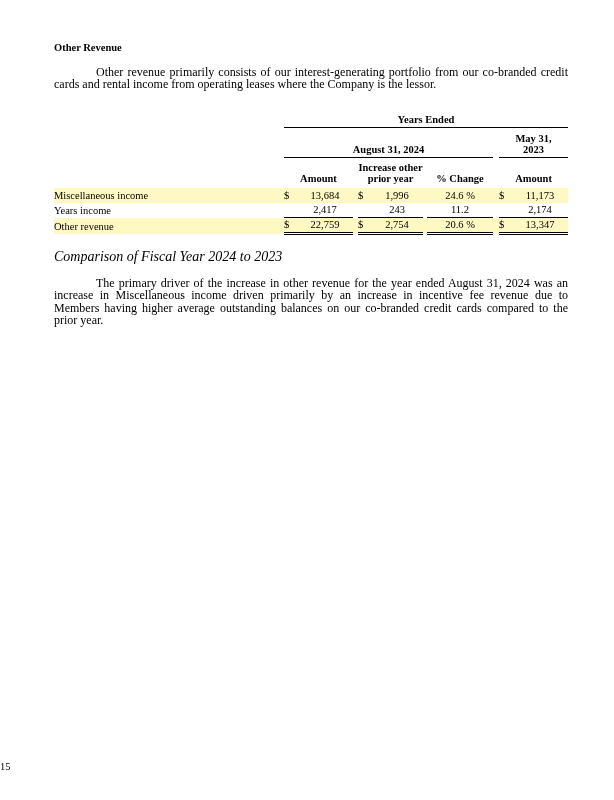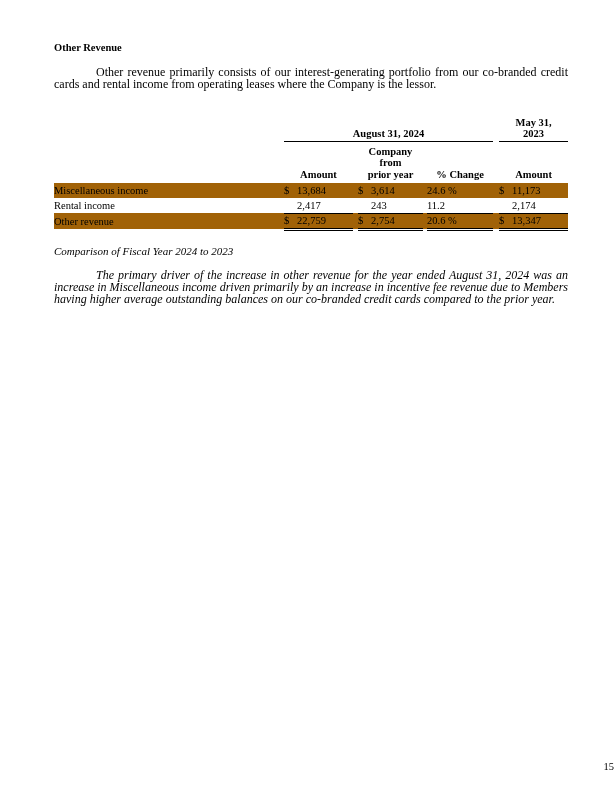--- a/index.html
+++ b/index.html
@@ -42,42 +42,42 @@
   table.fin td {
     padding: 0;
     vertical-align: bottom;
     overflow: hidden;
   }
   .center { text-align: center; }
   .bold { font-weight: bold; }
   .pre { white-space: pre-line; }
   .bb { border-bottom: 1px solid #000; }
   .dbl { border-bottom: 3px double #000; }
-  .shade { background: #a16207; }
+  .shade { background: #fef9c3; }
 
   tr.hdr-years td { padding-bottom: 2px; padding-top: 2px; }
   tr.hdr-dates td { padding-top: 5px; padding-bottom: 1px; line-height: 11.5px; }
   tr.hdr-cols td { padding-top: 4px; padding-bottom: 3px; line-height: 11.5px; }
 
   tr.data td { height: 15px; line-height: 14px; }
   td.lbl { text-align: left; padding-left: 3px; }
   td.usd { text-align: left; padding-left: 2px; }
-  td.val { text-align: left; padding-right: 2px; }
+  td.val { text-align: center; padding-right: 2px; }
 
   .subheading {
-    font-size: 11px;
+    font-size: 14px;
     font-style: italic;
     margin: 14px 0 0 0;
   }
-  .para2 { margin-top: 12px; font-style: italic; }
+  .para2 { margin-top: 12px; }
 
   .footer {
     position: absolute;
     top: 761px; left: 0; right: 0;
-    text-align: right;
+    text-align: left;
     font-size: 10.5px;
   }
 </style>
 </head>
 <body>
 
 <div class="page">
   <div class="content">
 
     <h3 class="heading">Other Revenue</h3>
@@ -93,57 +93,61 @@
         <col style="width:13px">
           <col style="width:52px">
         <col style="width:4px">
         <col style="width:66px">
         <col style="width:6px">
         <col style="width:13px">
           <col style="width:56px">
       </colgroup>
 
       <tbody>
+          <tr class="hdr-years">
+        <td class="lbl"></td>
+        <td colspan="10" class="center bold bb">Years Ended</td>
+      </tr>
 
       <tr class="hdr-dates">
         <td class="lbl"></td>
         <td colspan="7" class="center bold bb">August 31, 2024</td>
         <td></td>
         <td colspan="2" class="center bold bb pre">May 31,
 2023</td>
       </tr>
 
       <tr class="hdr-cols">
         <td class="lbl"></td>
         <td colspan="2" class="center bold">Amount</td>
         <td></td>
-        <td colspan="2" class="center bold pre">Company from
+        <td colspan="2" class="center bold pre">Increase other
 prior year</td>
         <td></td>
         <td class="center bold">% Change</td>
         <td></td>
         <td colspan="2" class="center bold">Amount</td>
       </tr>
 
       <tr class="data shade">
         <td class="lbl">Miscellaneous income</td>
         <td class="usd">$</td>
         <td class="val">13,684</td>
         <td></td>
         <td class="usd">$</td>
-        <td class="val">3,614</td>
+        <td class="val">1,996</td>
         <td></td>
         <td class="val">24.6 %</td>
         <td></td>
         <td class="usd">$</td>
         <td class="val">11,173</td>
       </tr>
 
       <tr class="data">
-        <td class="lbl">Rental income</td>
+        <td class="lbl">Years income</td>
         <td class="usd bb"></td>
         <td class="val bb">2,417</td>
         <td></td>
         <td class="usd bb"></td>
         <td class="val bb">243</td>
         <td></td>
         <td class="val bb">11.2</td>
         <td></td>
         <td class="usd bb"></td>
         <td class="val bb">2,174</td>

